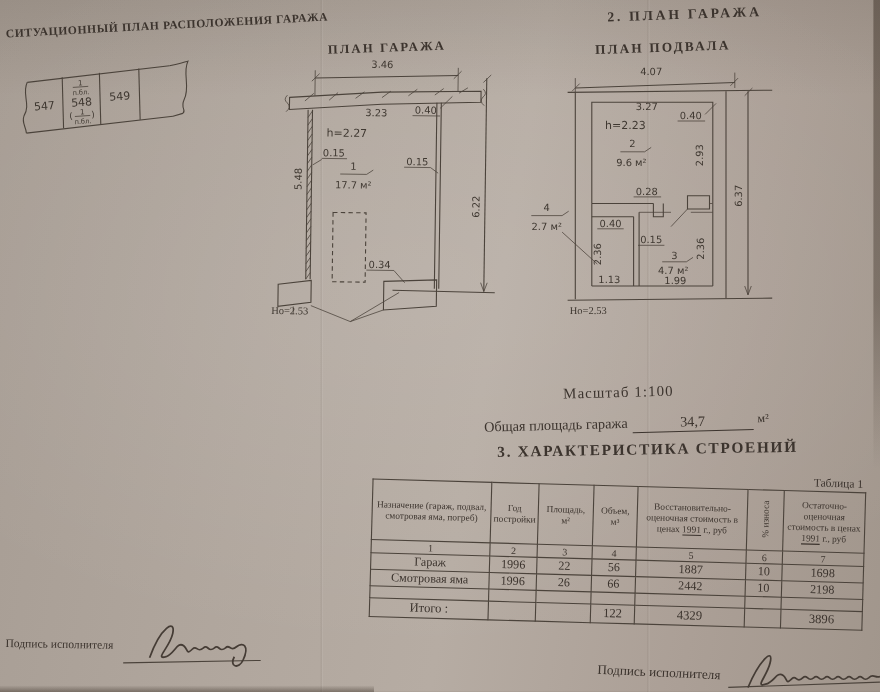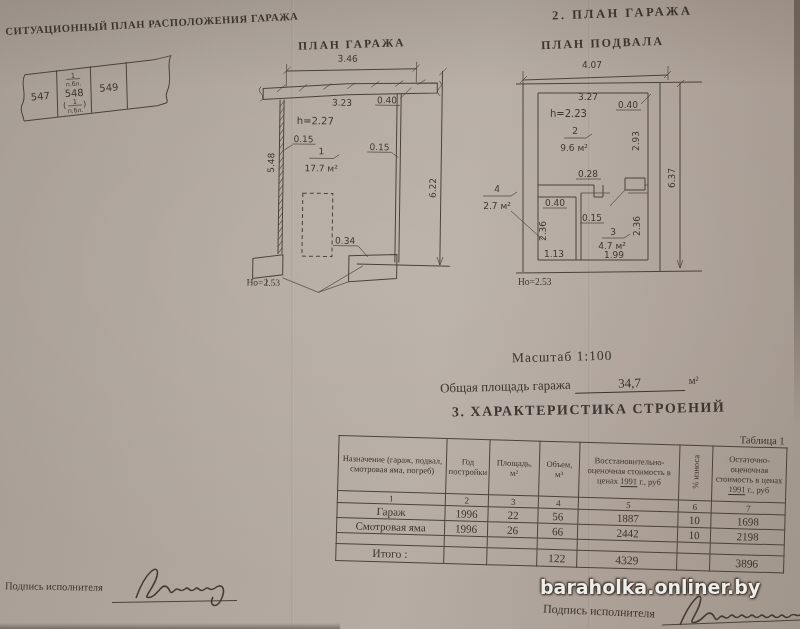--- a/index.html
+++ b/index.html
@@ -321,19 +321,18 @@
     </tbody>
       </table>
   </div>
 
   <div class="abs sig-label s-left">Подпись исполнителя</div>
   <div class="sig-line" style="left:112px;top:601px;width:125px;transform:rotate(-1deg);"></div>
   <svg class="abs" style="left:128px;top:558px;" width="115" height="52" viewBox="0 0 115 52">
     <path d="M8 40 C 18 12, 32 4, 29 18 C 26 31, 12 42, 23 39 C 31 36, 33 25, 39 29 C 43 32, 41 38, 47 32 C 51 28, 51 36, 57 31 C 61 27, 61 36, 67 31 C 71 27, 71 36, 77 31 C 81 27, 81 35, 87 30 C 93 25, 99 29, 93 42 C 89 51, 80 48, 85 39" style="stroke-width:1.6;stroke:#453c35;"></path>
   </svg>
 
-  <div class="abs watermark">baraholka.onliner.by</div>
   <div class="abs sig-label s-right">Подпись исполнителя</div>
   <div class="sig-line" style="left:662px;top:622px;width:138px;transform:rotate(-2deg);"></div>
   <svg class="abs" style="left:676px;top:585px;" width="124" height="44" viewBox="0 0 124 44">
     <path d="M4 40 C 14 16, 28 2, 24 18 C 21 30, 10 40, 20 37 C 28 35, 30 25, 36 29 C 40 32, 38 38, 44 32 C 48 28, 48 37, 54 31 C 58 27, 58 36, 64 31 C 68 27, 68 36, 74 31 C 78 27, 78 36, 84 31 C 88 27, 88 36, 94 31 C 98 27, 98 36, 104 31 C 108 27, 108 36, 114 31 C 118 27, 120 32, 124 30" style="stroke-width:1.6;stroke:#453c35;"></path>
   </svg>
 </div>
 
 </body></html>

